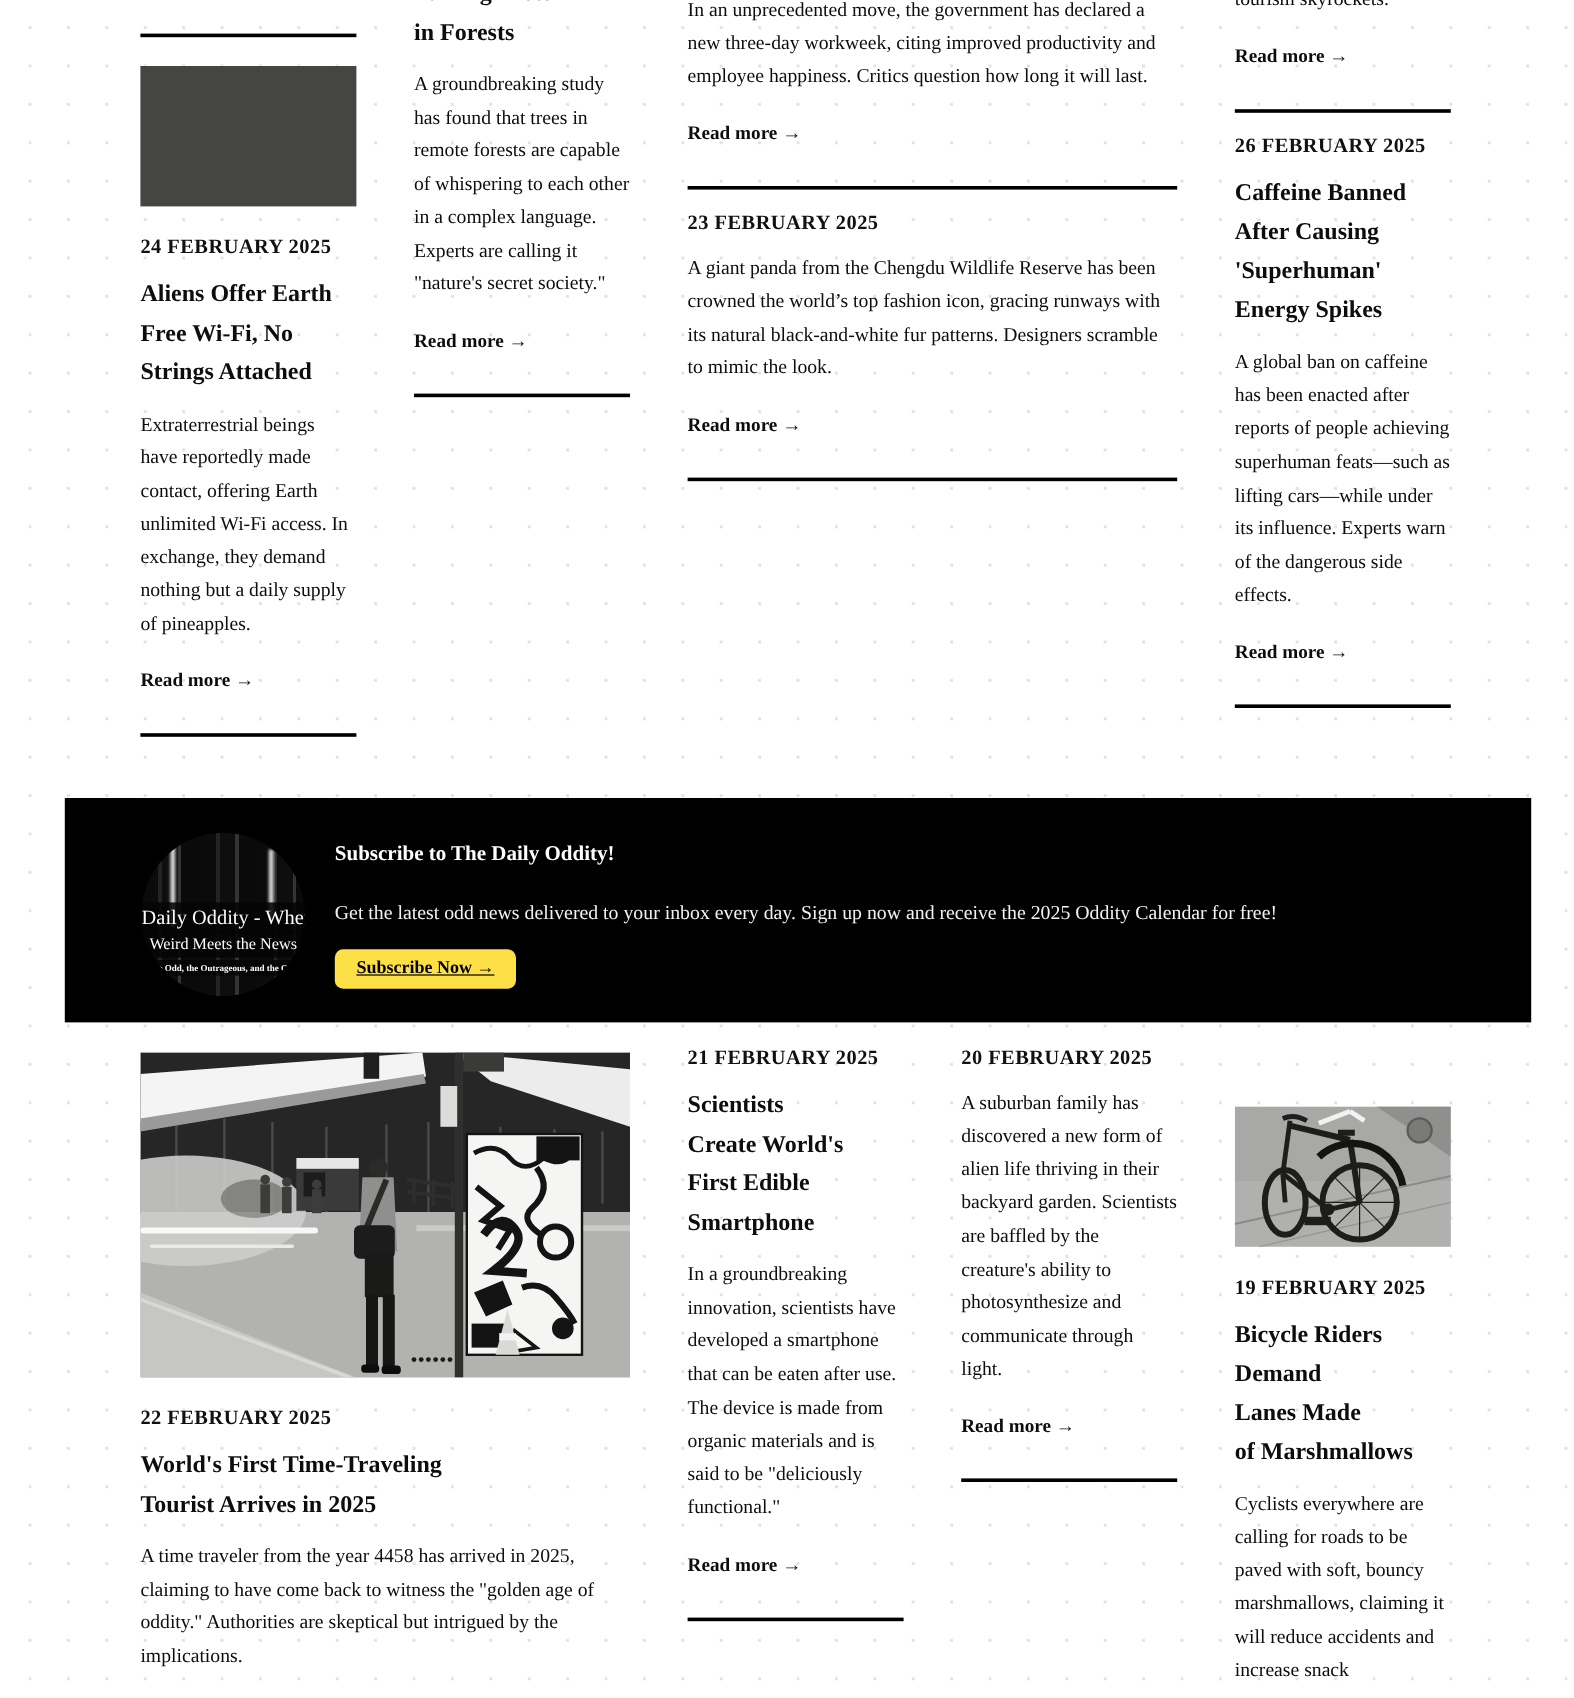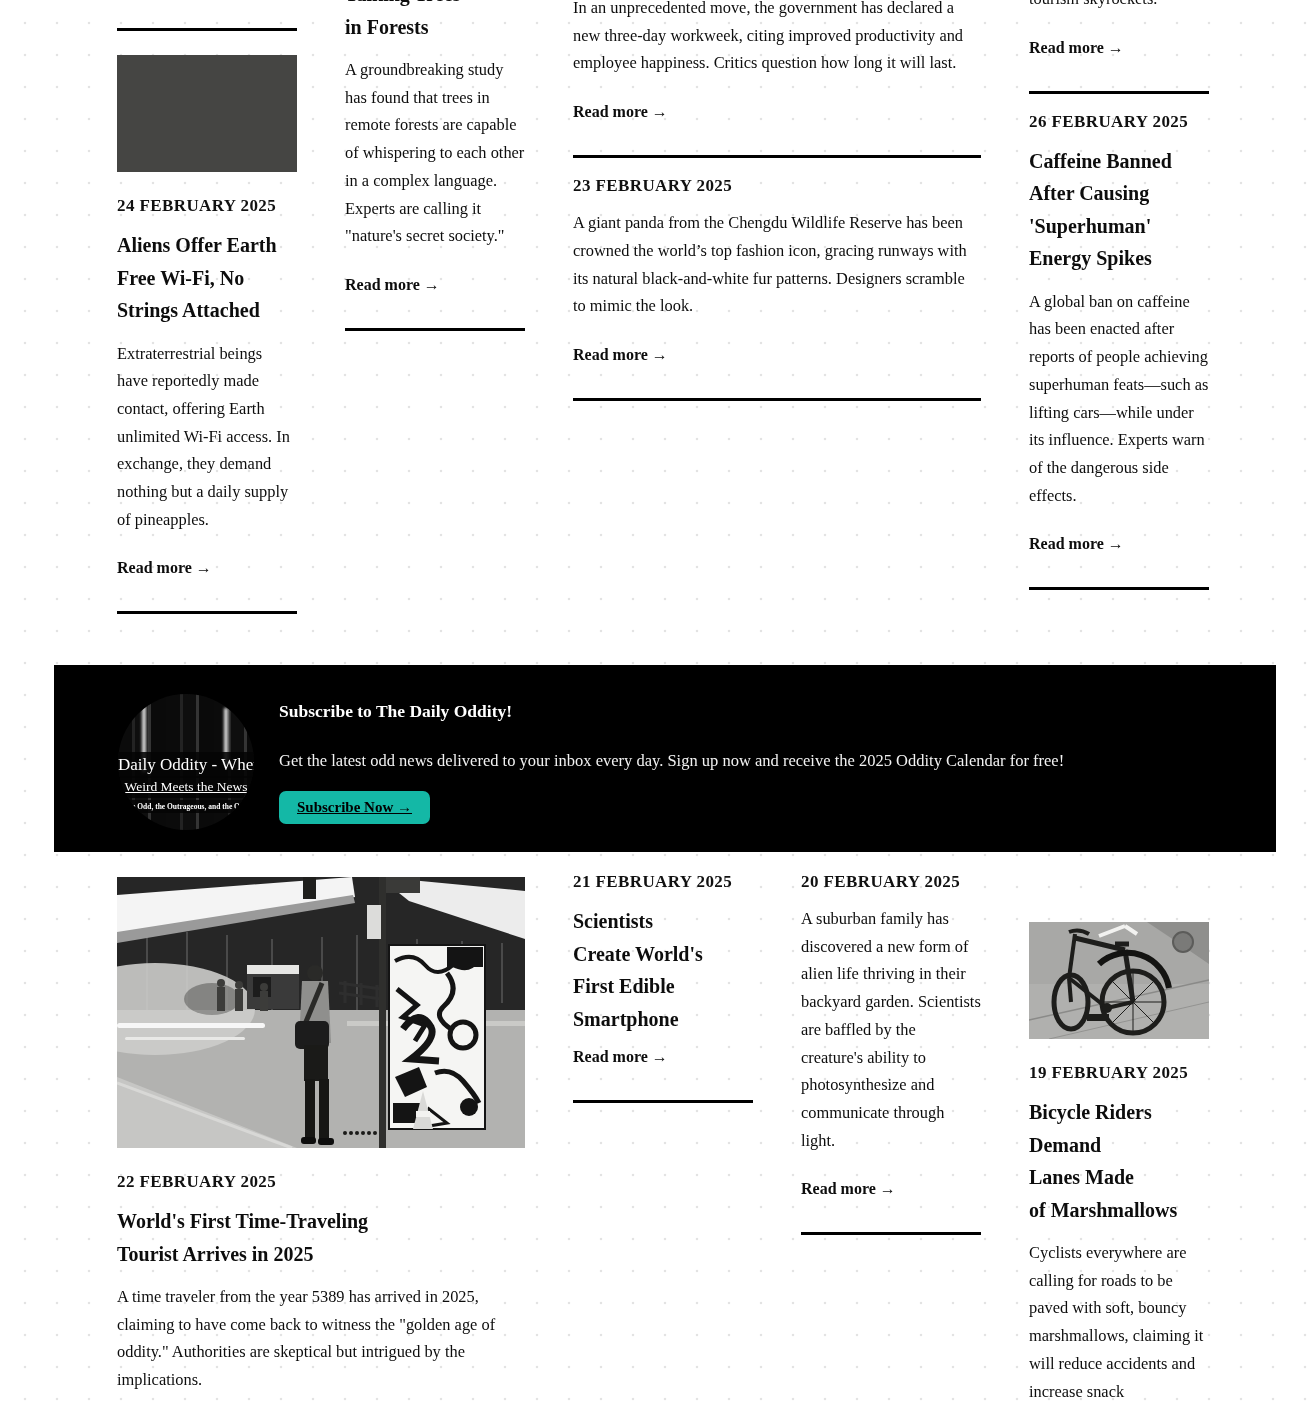--- a/index.html
+++ b/index.html
@@ -47,25 +47,25 @@
   
   #banner{position:absolute;left:54px;top:665px;width:1222px;height:187px;background:#000;}
   .logo{position:absolute;left:64px;top:29px;width:136px;height:136px;border-radius:50%;overflow:hidden;
     background:
       repeating-linear-gradient(90deg,#0b0b0b 0 14px,#232323 14px 17px,#0e0e0e 17px 30px,#343434 30px 33px,#0a0a0a 33px 48px);
   }
   .logo .streak{position:absolute;top:6px;width:4px;height:72px;background:#fff;opacity:.85;filter:blur(1.5px);}
   .logo .s1{left:24px;} .logo .s2{left:106px;height:58px;top:14px;}
   .logo-band{position:absolute;left:0;width:100%;background:rgba(5,5,5,.88);color:#fff;text-align:center;white-space:nowrap;}
   .lb1{top:58px;font-size:17px;padding:3px 0;}
-  .lb2{top:82px;font-size:13.5px;padding:3px 0;text-decoration:underline;}
+  .lb2{top:82px;font-size:13.5px;padding:3px 0;}
   .lb3{top:106px;font-size:7.5px;font-weight:bold;padding:2px 0;}
   .banner-heading{position:absolute;left:225px;top:36px;margin:0;font-size:17.5px;font-weight:bold;color:#fff;}
   .banner-text{position:absolute;left:225px;top:86px;margin:0;width:960px;font-size:16.5px;color:#f2f2f2;}
-  .subscribe-btn{position:absolute;left:225px;top:126px;background:#14b8a6;color:#000;
+  .subscribe-btn{position:absolute;left:225px;top:126px;background:#fde047;color:#000;
     font-family:inherit;font-size:15px;font-weight:bold;text-decoration:underline;
     border:0;border-radius:7px;padding:8px 18px;cursor:pointer;}
 
   svg{display:block;}
 </style>
 </head>
 <body>
 
 <div class="col" id="c1">
   <hr class="rule first">
@@ -212,30 +212,31 @@
         <circle cx="234" cy="256" r="2"></circle>
         <circle cx="240" cy="256" r="2"></circle>
       <circle cx="246" cy="256" r="2"></circle>
         <circle cx="252" cy="256" r="2"></circle>
         <circle cx="258" cy="256" r="2"></circle>
     </g>
   </svg>
   <p class="date">22 FEBRUARY 2025</p>
   <h2 class="h">World's First Time-Traveling
 Tourist Arrives in 2025</h2>
-  <p class="b">A time traveler from the year 5389 has arrived in 2025, claiming to have come back to witness the "golden age of oddity." Authorities are skeptical but intrigued by the implications.</p>
+  <p class="b">A time traveler from the year 4458 has arrived in 2025, claiming to have come back to witness the "golden age of oddity." Authorities are skeptical but intrigued by the implications.</p>
   <p class="rm-wrap"><a class="rm">Read more →</a></p>
 </div>
 
 <div class="col" id="b2">
   <p class="date">21 FEBRUARY 2025</p>
   <h2 class="h">Scientists
 Create World's
 First Edible
 Smartphone</h2>
+  <p class="b">In a groundbreaking innovation, scientists have developed a smartphone that can be eaten after use. The device is made from organic materials and is said to be "deliciously functional."</p>
   <p class="rm-wrap"><a class="rm">Read more →</a></p>
   <hr class="rule">
 </div>
 
 <div class="col" id="b3">
   <p class="date">20 FEBRUARY 2025</p>
   <p class="b">A suburban family has discovered a new form of alien life thriving in their backyard garden. Scientists are baffled by the creature's ability to photosynthesize and communicate through light.</p>
   <p class="rm-wrap"><a class="rm">Read more →</a></p>
   <hr class="rule">
 </div>

